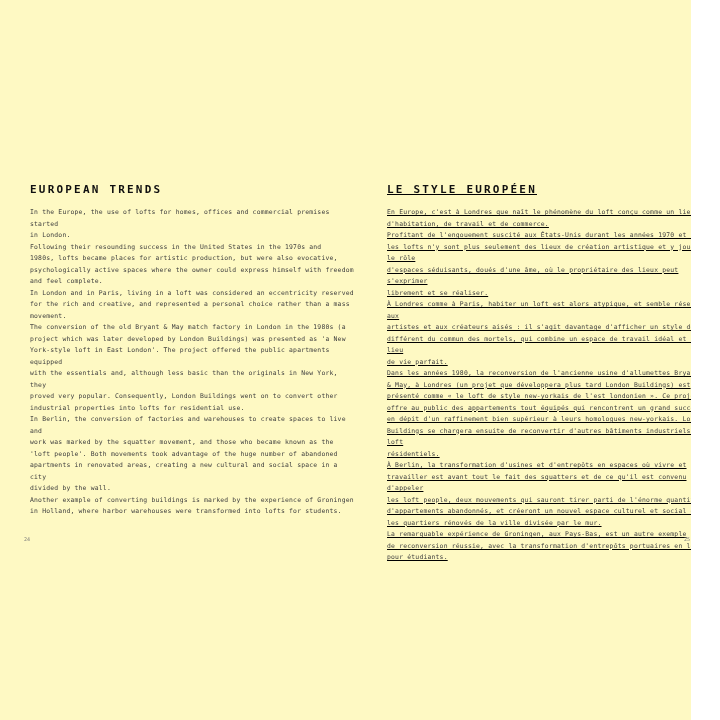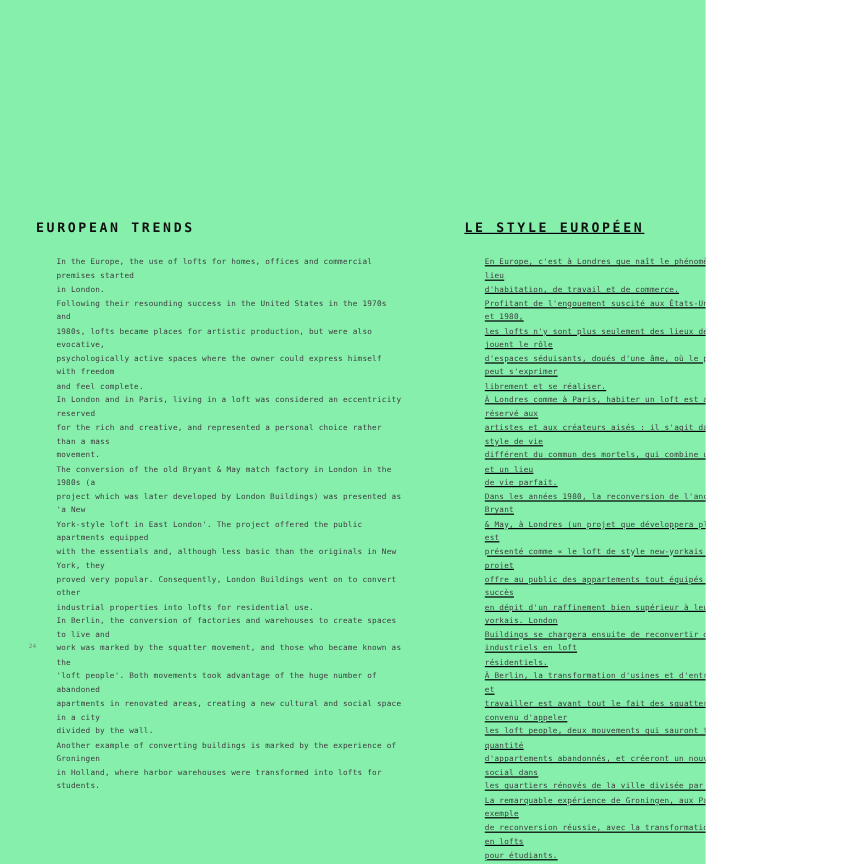--- a/index.html
+++ b/index.html
@@ -2,44 +2,44 @@
 <html><head>
 <meta charset="utf-8">
 <style>
   html, body {
     margin: 0;
     padding: 0;
     background: #ffffff;
   }
   .canvas {
     position: relative;
-    width: 588px;
+    width: 691px;
     height: 720px;
-    background: #86efac;
+    background: #fef9c3;
     overflow: hidden;
     font-family: "DejaVu Sans Mono", "Liberation Mono", monospace;
   }
   .page {
     position: absolute;
     top: 183px;
     width: 325px;
   }
   .page.left  { left: 30px; }
   .page.right { left: 387px; text-decoration: underline; }
   .page-title {
     margin: 0 0 11px 0;
     font-family: "DejaVu Sans Mono", "Liberation Mono", monospace;
     font-weight: bold;
     font-size: 11px;
     letter-spacing: 2.2px;
     color: #101010;
     white-space: nowrap;
   }
   .page-body {
-    margin: 17px;
+    margin: 0;
     font-size: 6.4px;
     line-height: 11.5px;
     letter-spacing: 0.2px;
     color: #3d3d3d;
     white-space: pre-line;
   }
   .page-number {
     position: absolute;
     top: 536px;
     font-size: 5px;

